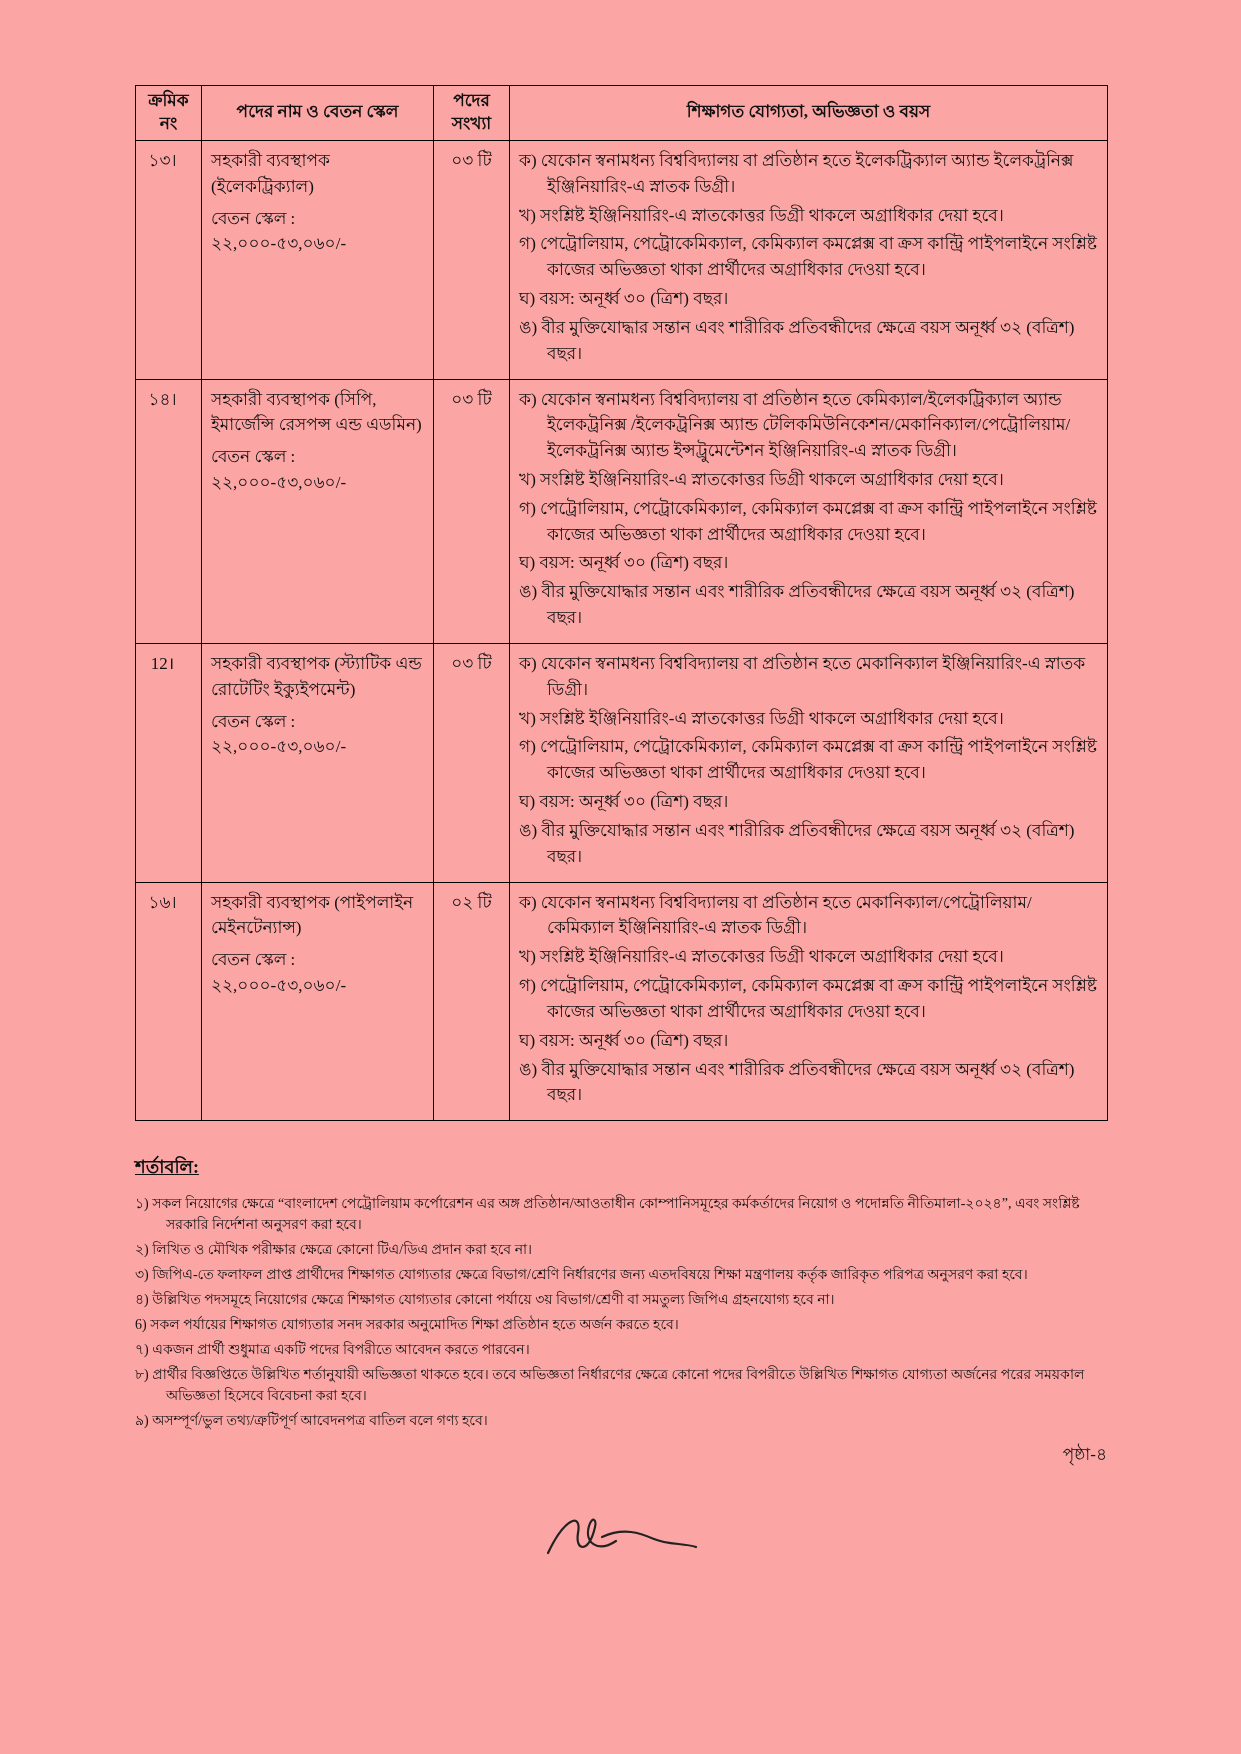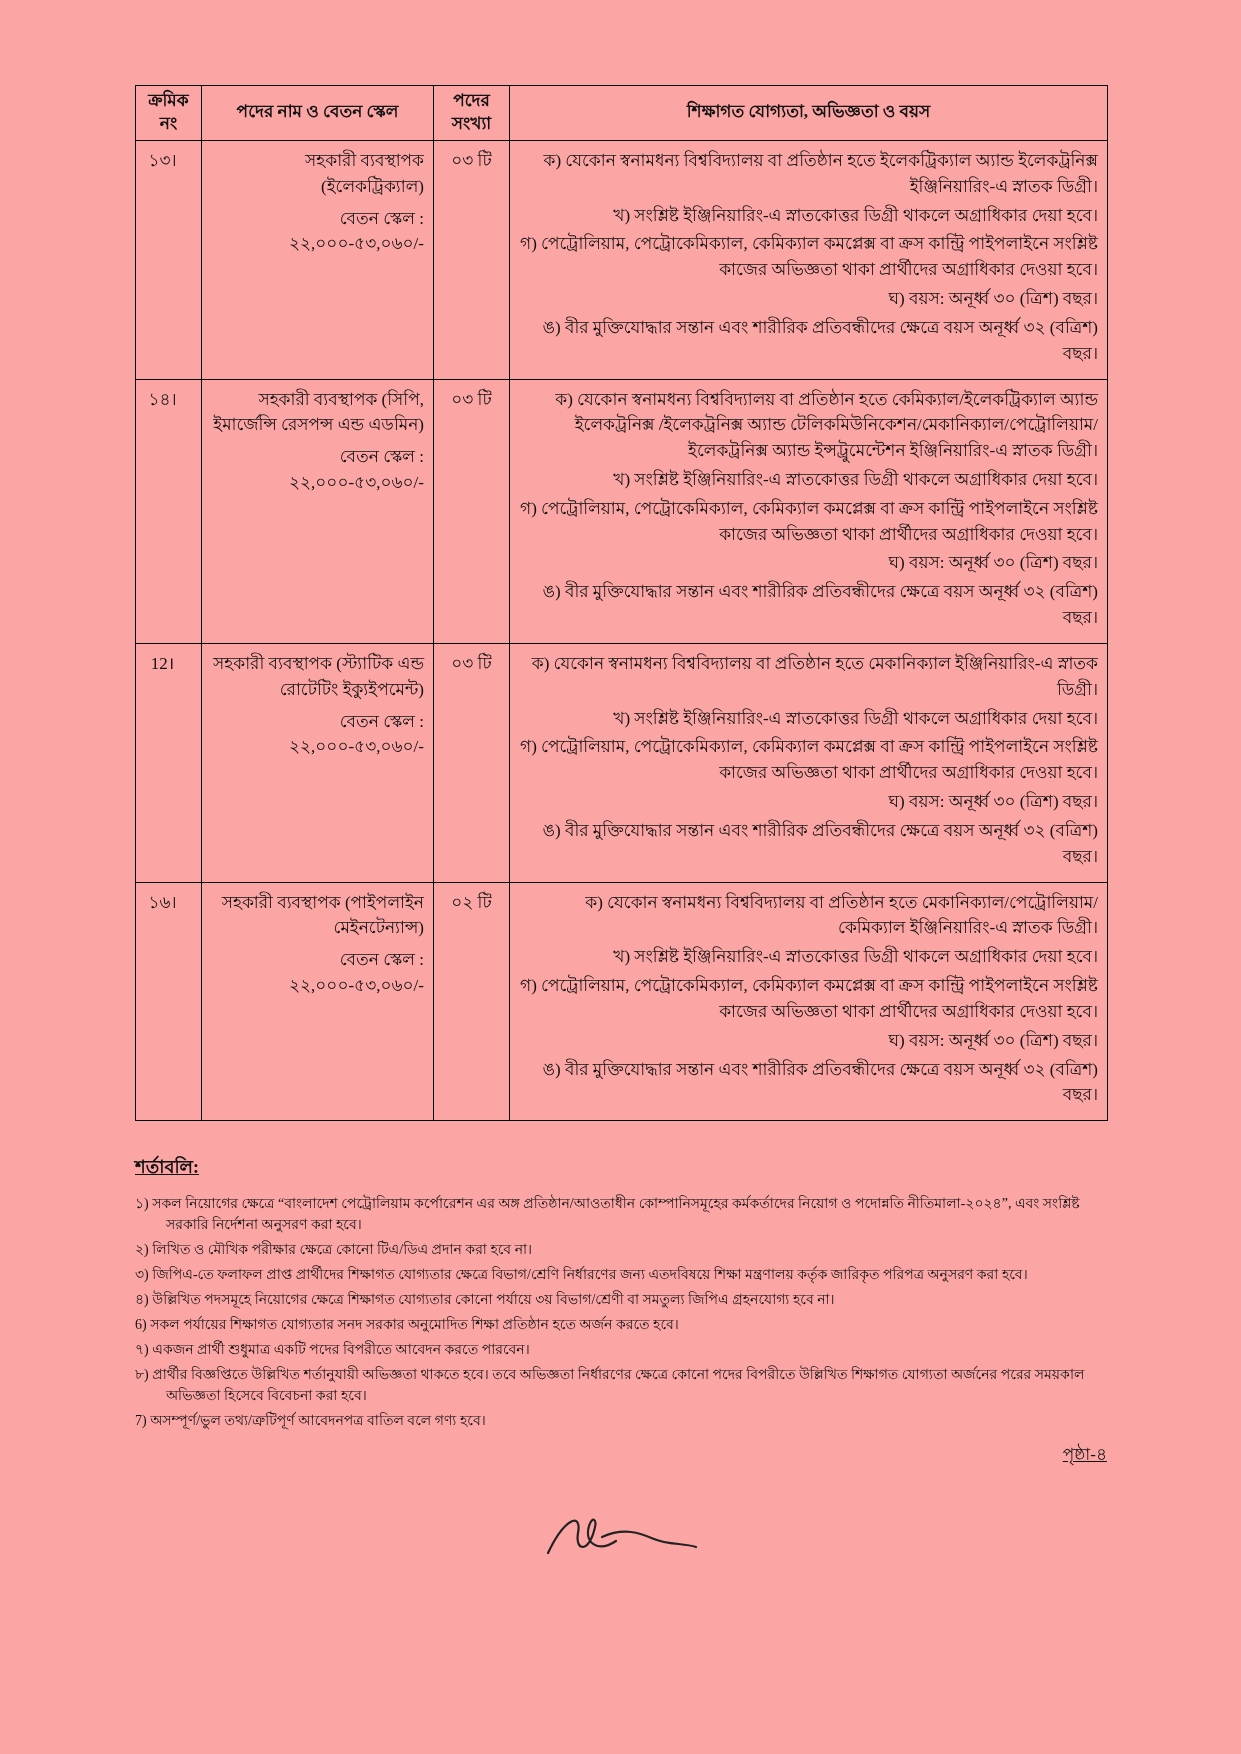--- a/index.html
+++ b/index.html
@@ -25,21 +25,20 @@
   .post-table col.c-serial { width: 66px; }
   .post-table col.c-post   { width: 232px; }
   .post-table col.c-count  { width: 76px; }
   .post-table col.c-qual   { width: 598px; }
   .post-table th, .post-table td {
     border: 1.6px solid #000000;
     vertical-align: top;
     padding: 7px 9px 9px 9px;
     font-size: 17px;
     line-height: 1.52;
-    text-align: right;
   }
   .post-table th {
     text-align: center;
     vertical-align: middle;
     font-weight: bold;
     padding: 4px 4px;
     line-height: 1.35;
   }
   td.serial-cell { text-align: center; padding-left: 4px; padding-right: 16px; }
   td.count-cell  { text-align: center; }
@@ -64,21 +63,20 @@
     line-height: 1.5;
     padding-left: 31px;
     text-indent: -31px;
     margin-bottom: 4px;
   }
   .page-number {
     width: 972px;
     text-align: right;
     font-size: 17px;
     margin-top: 10px;
-    text-decoration: underline;
   }
   .signature-wrap {
     width: 972px;
     display: flex;
     justify-content: center;
     margin-top: 38px;
   }
 </style>
 </head>
 <body>
@@ -171,21 +169,21 @@
 
   <div class="conditions">
     <div class="cond-heading">শর্তাবলি:</div>
     <div class="cond-item">১) সকল নিয়োগের ক্ষেত্রে “বাংলাদেশ পেট্রোলিয়াম কর্পোরেশন এর অঙ্গ প্রতিষ্ঠান/আওতাধীন কোম্পানিসমূহের কর্মকর্তাদের নিয়োগ ও পদোন্নতি নীতিমালা-২০২৪”, এবং সংশ্লিষ্ট সরকারি নির্দেশনা অনুসরণ করা হবে।</div>
     <div class="cond-item">২) লিখিত ও মৌখিক পরীক্ষার ক্ষেত্রে কোনো টিএ/ডিএ প্রদান করা হবে না।</div>
     <div class="cond-item">৩) জিপিএ-তে ফলাফল প্রাপ্ত প্রার্থীদের শিক্ষাগত যোগ্যতার ক্ষেত্রে বিভাগ/শ্রেণি নির্ধারণের জন্য এতদবিষয়ে শিক্ষা মন্ত্রণালয় কর্তৃক জারিকৃত পরিপত্র অনুসরণ করা হবে।</div>
     <div class="cond-item">৪) উল্লিখিত পদসমূহে নিয়োগের ক্ষেত্রে শিক্ষাগত যোগ্যতার কোনো পর্যায়ে ৩য় বিভাগ/শ্রেণী বা সমতুল্য জিপিএ গ্রহনযোগ্য হবে না।</div>
     <div class="cond-item">6) সকল পর্যায়ের শিক্ষাগত যোগ্যতার সনদ সরকার অনুমোদিত শিক্ষা প্রতিষ্ঠান হতে অর্জন করতে হবে।</div>
     <div class="cond-item">৭) একজন প্রার্থী শুধুমাত্র একটি পদের বিপরীতে আবেদন করতে পারবেন।</div>
     <div class="cond-item">৮) প্রার্থীর বিজ্ঞপ্তিতে উল্লিখিত শর্তানুযায়ী অভিজ্ঞতা থাকতে হবে। তবে অভিজ্ঞতা নির্ধারণের ক্ষেত্রে কোনো পদের বিপরীতে উল্লিখিত শিক্ষাগত যোগ্যতা অর্জনের পরের সময়কাল অভিজ্ঞতা হিসেবে বিবেচনা করা হবে।</div>
-    <div class="cond-item">7) অসম্পূর্ণ/ভুল তথ্য/ত্রুটিপূর্ণ আবেদনপত্র বাতিল বলে গণ্য হবে।</div>
+    <div class="cond-item">৯) অসম্পূর্ণ/ভুল তথ্য/ত্রুটিপূর্ণ আবেদনপত্র বাতিল বলে গণ্য হবে।</div>
   </div>
 
   <div class="page-number">পৃষ্ঠা-৪</div>
 
   <div class="signature-wrap">
     <svg width="170" height="62" viewBox="0 0 170 62" aria-hidden="true">
       <path d="M12 46 C 28 12, 46 4, 42 26 C 39 44, 52 46, 58 24 C 62 11, 56 9, 53 19 C 48 36, 62 46, 80 34 M 66 30 C 88 20, 104 26, 118 32 C 132 38, 148 36, 160 40" stroke="#222222" fill="none" stroke-width="2.2" stroke-linecap="round"></path>
     </svg>
   </div>
 

